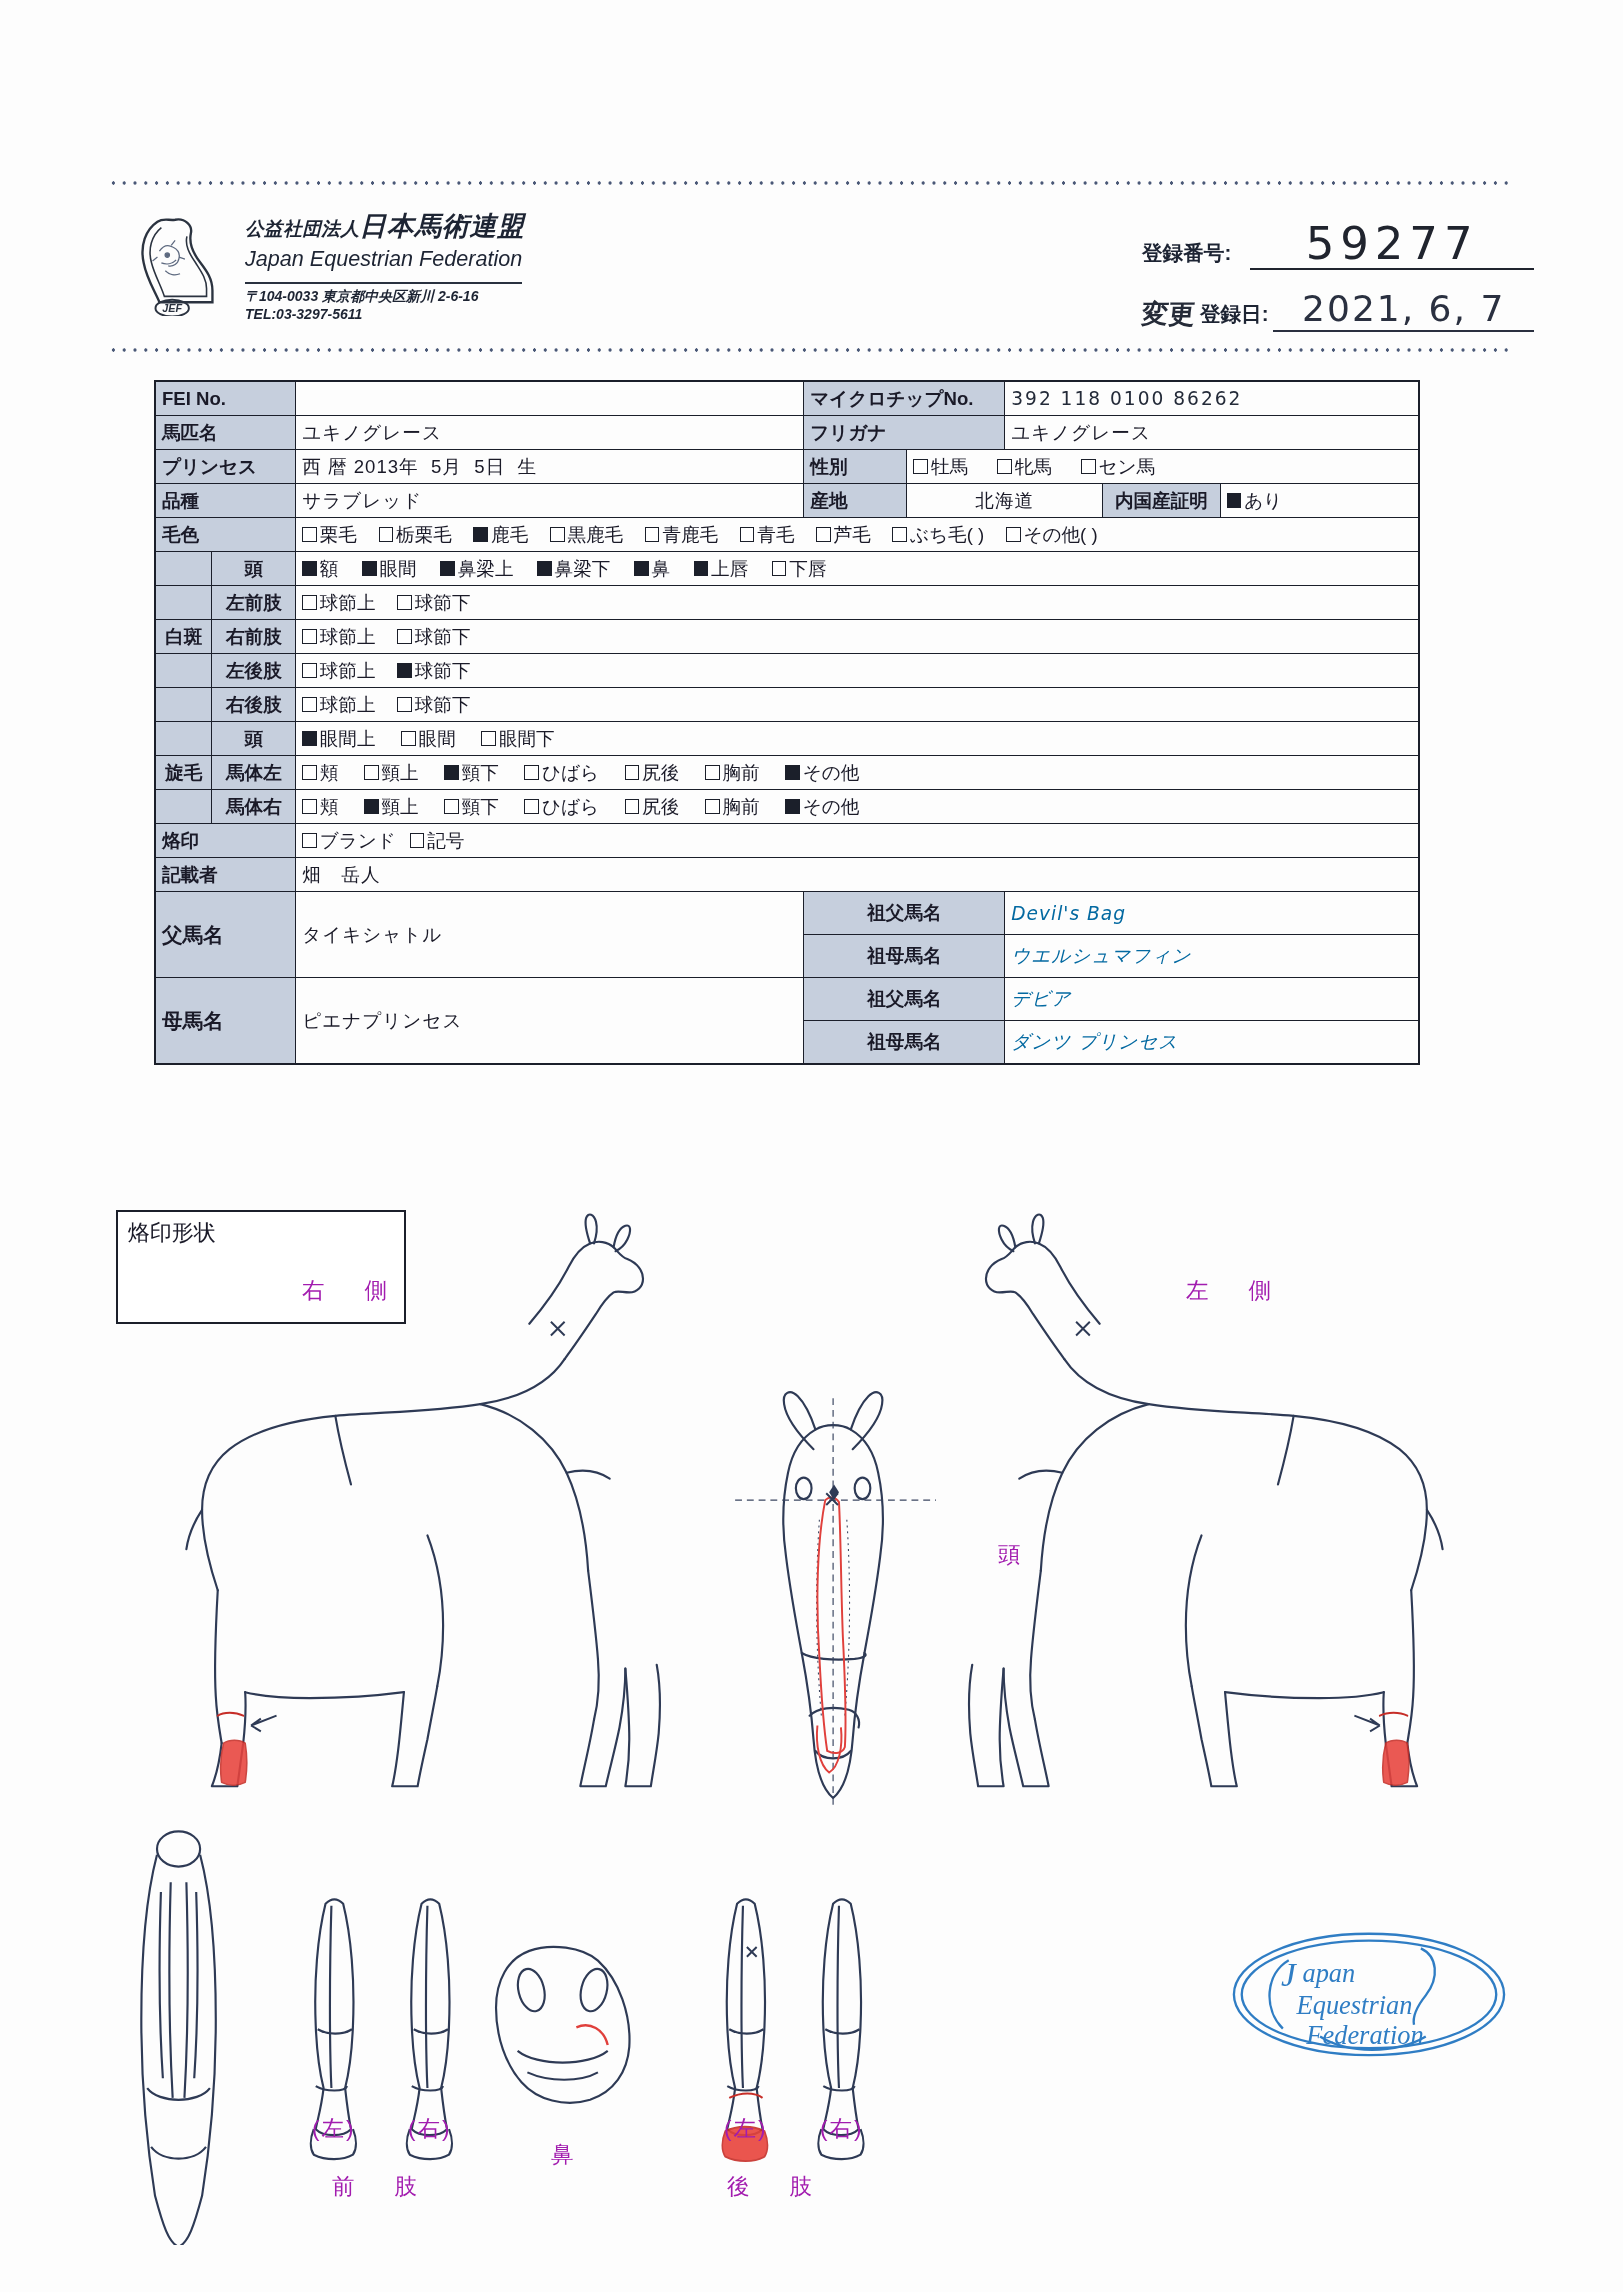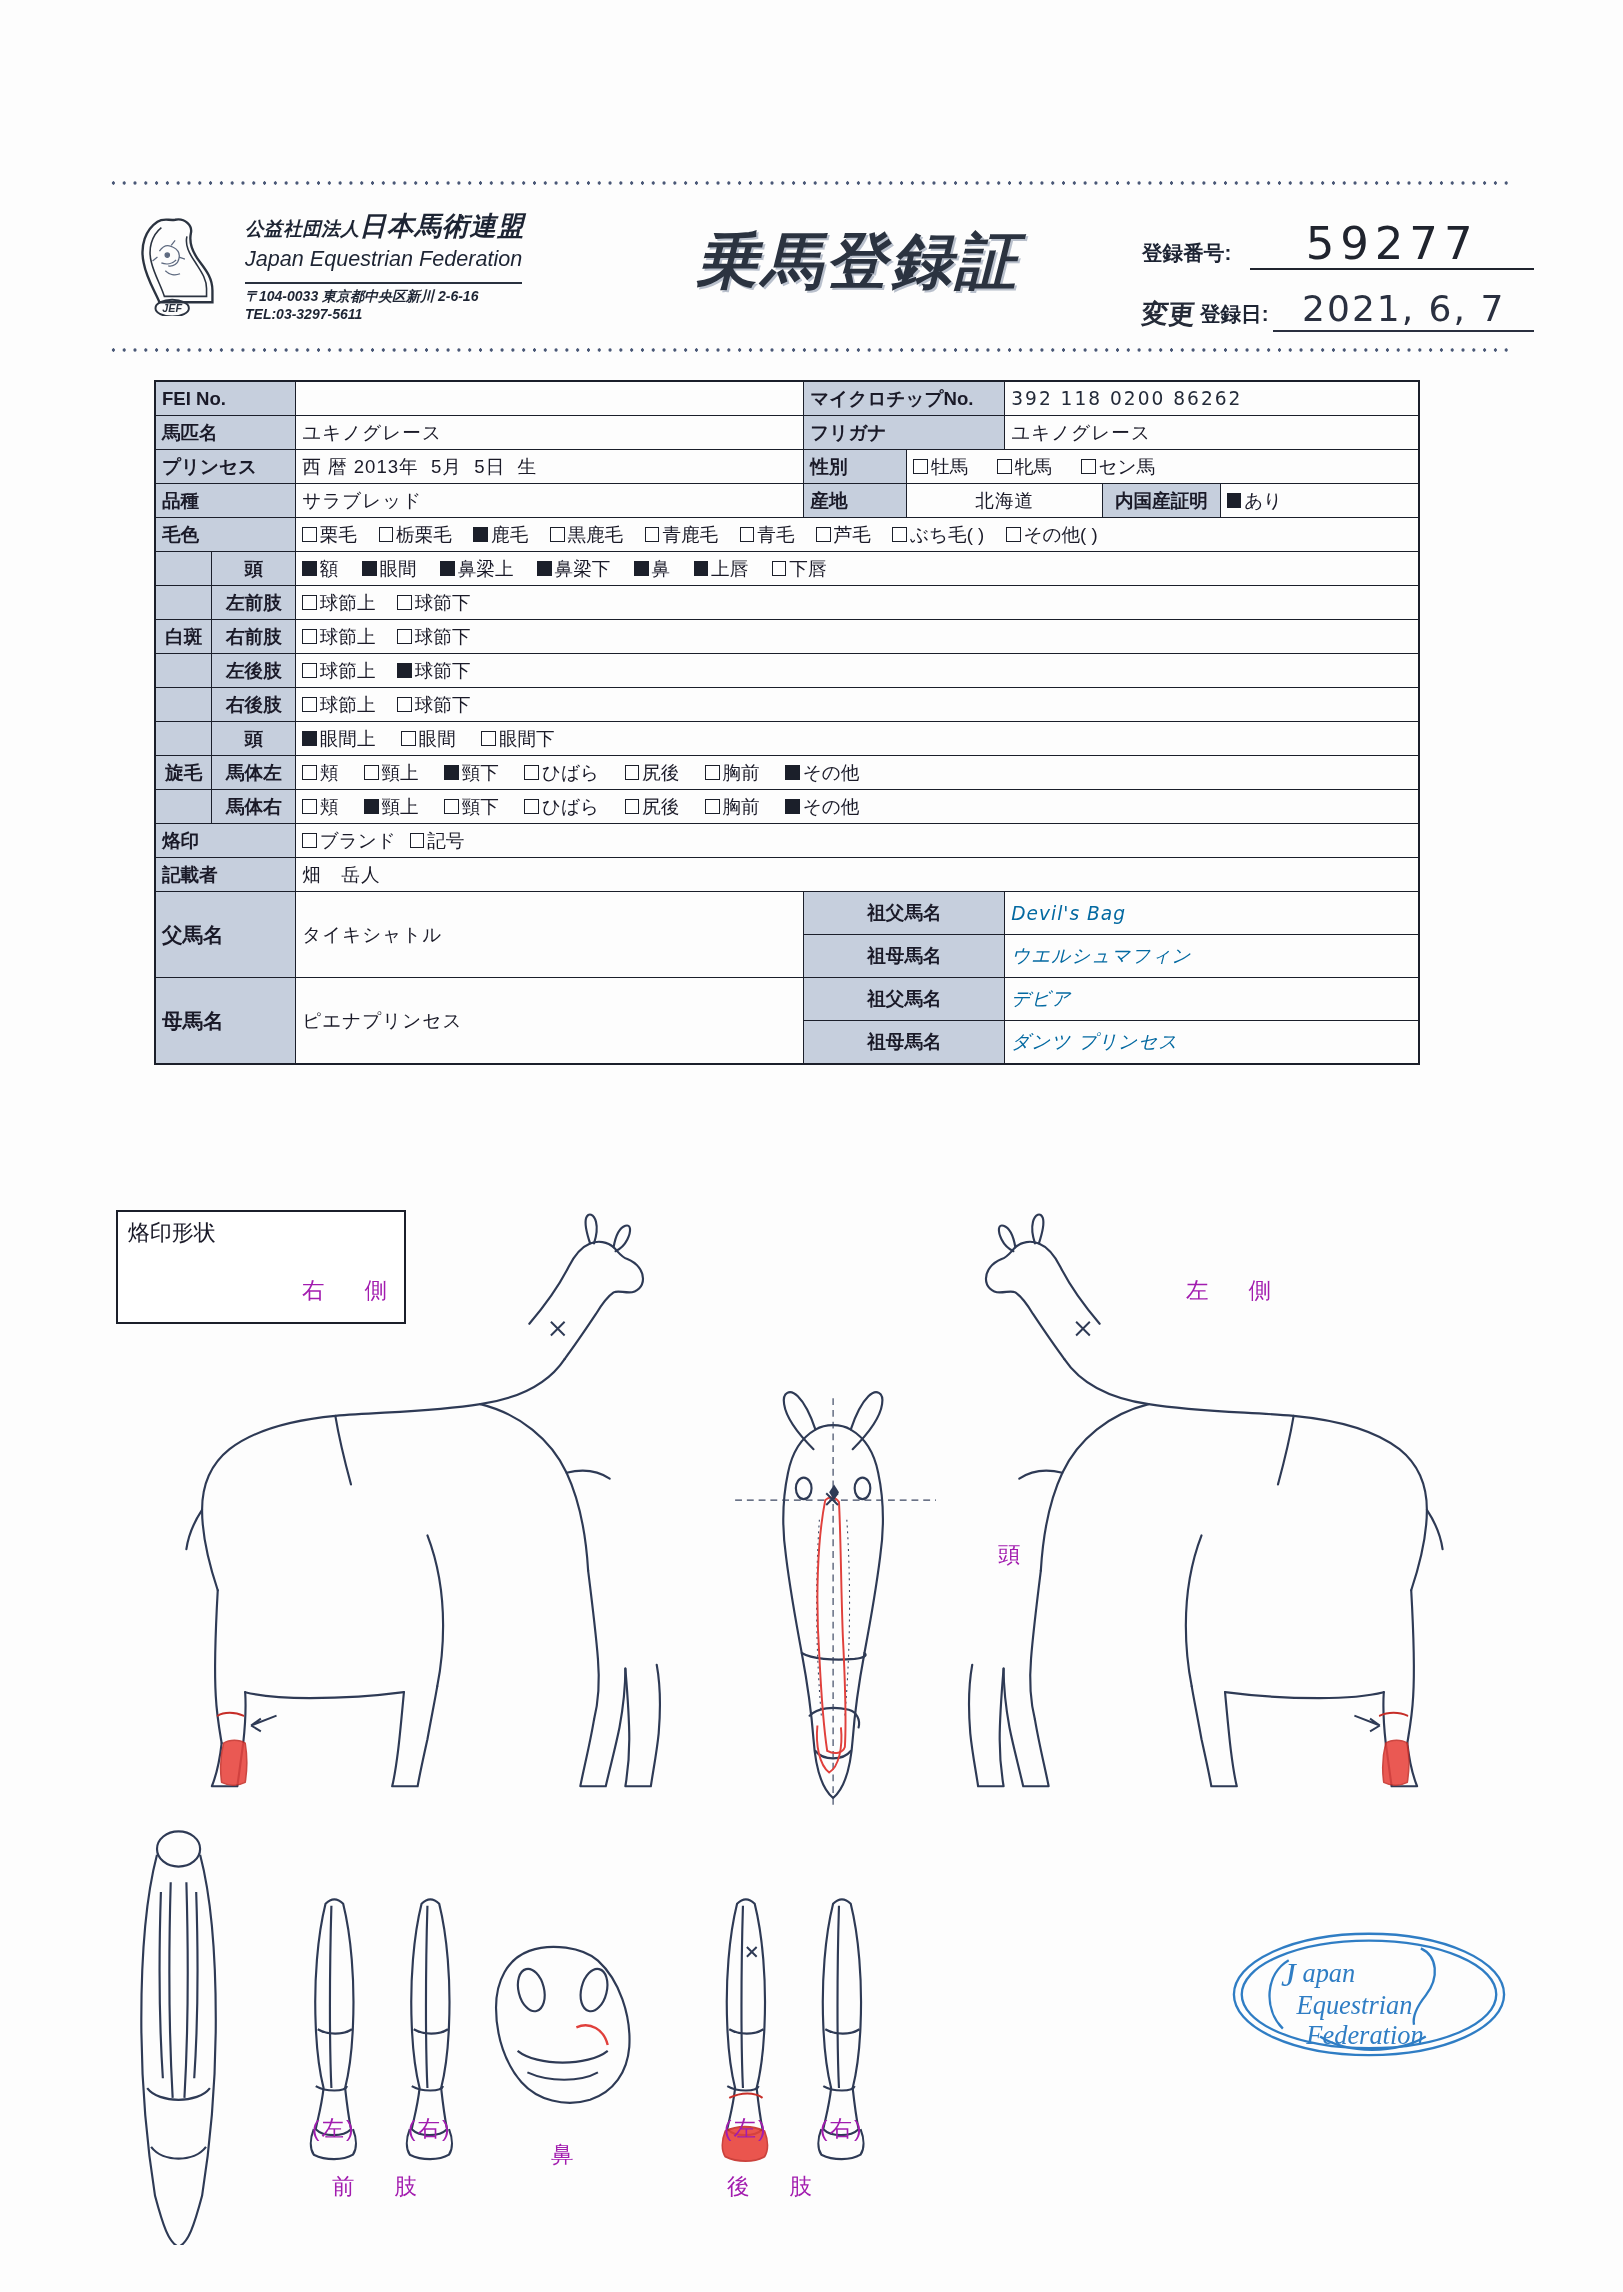--- a/index.html
+++ b/index.html
@@ -111,21 +111,20 @@
 
     <div class="org">
       <div class="l1">
         <span>公益社団法人</span><b>日本馬術連盟</b>
       </div>
       <div class="l2">Japan Equestrian Federation</div>
       <div class="l3">〒104-0033 東京都中央区新川 2-6-16</div>
       <div class="l4">TEL:03-3297-5611</div>
     </div>
 
-    <div class="title">乗馬登録証</div>
 
     <div class="regno">
       <div class="r1">
         <span class="lbl">登録番号:</span>
         <span class="val">59277</span>
       </div>
       <div class="r2">
         <span class="chg">変更</span>
         <span class="lbl">登録日:</span>
         <span class="hw">2021, 6, 7</span>
@@ -147,21 +146,21 @@
       <col style="width:98px">
         <col style="width:118px">
         <col style="width:199px">
     </colgroup>
 
     <tbody>
         <tr>
       <td class="hd" colspan="2">FEI No.</td>
       <td colspan="5"></td>
       <td class="hd tiny" colspan="2">マイクロチップNo.</td>
-      <td class="hand" colspan="3">392 118 0200 86262</td>
+      <td class="hand" colspan="3">392 118 0100 86262</td>
     </tr>
 
     <tr>
       <td class="hd" colspan="2">馬匹名</td>
       <td class="big" colspan="5">ユキノグレース</td>
       <td class="hd" colspan="2">フリガナ</td>
       <td class="big" colspan="3">ユキノグレース</td>
     </tr>
 
     <tr>

